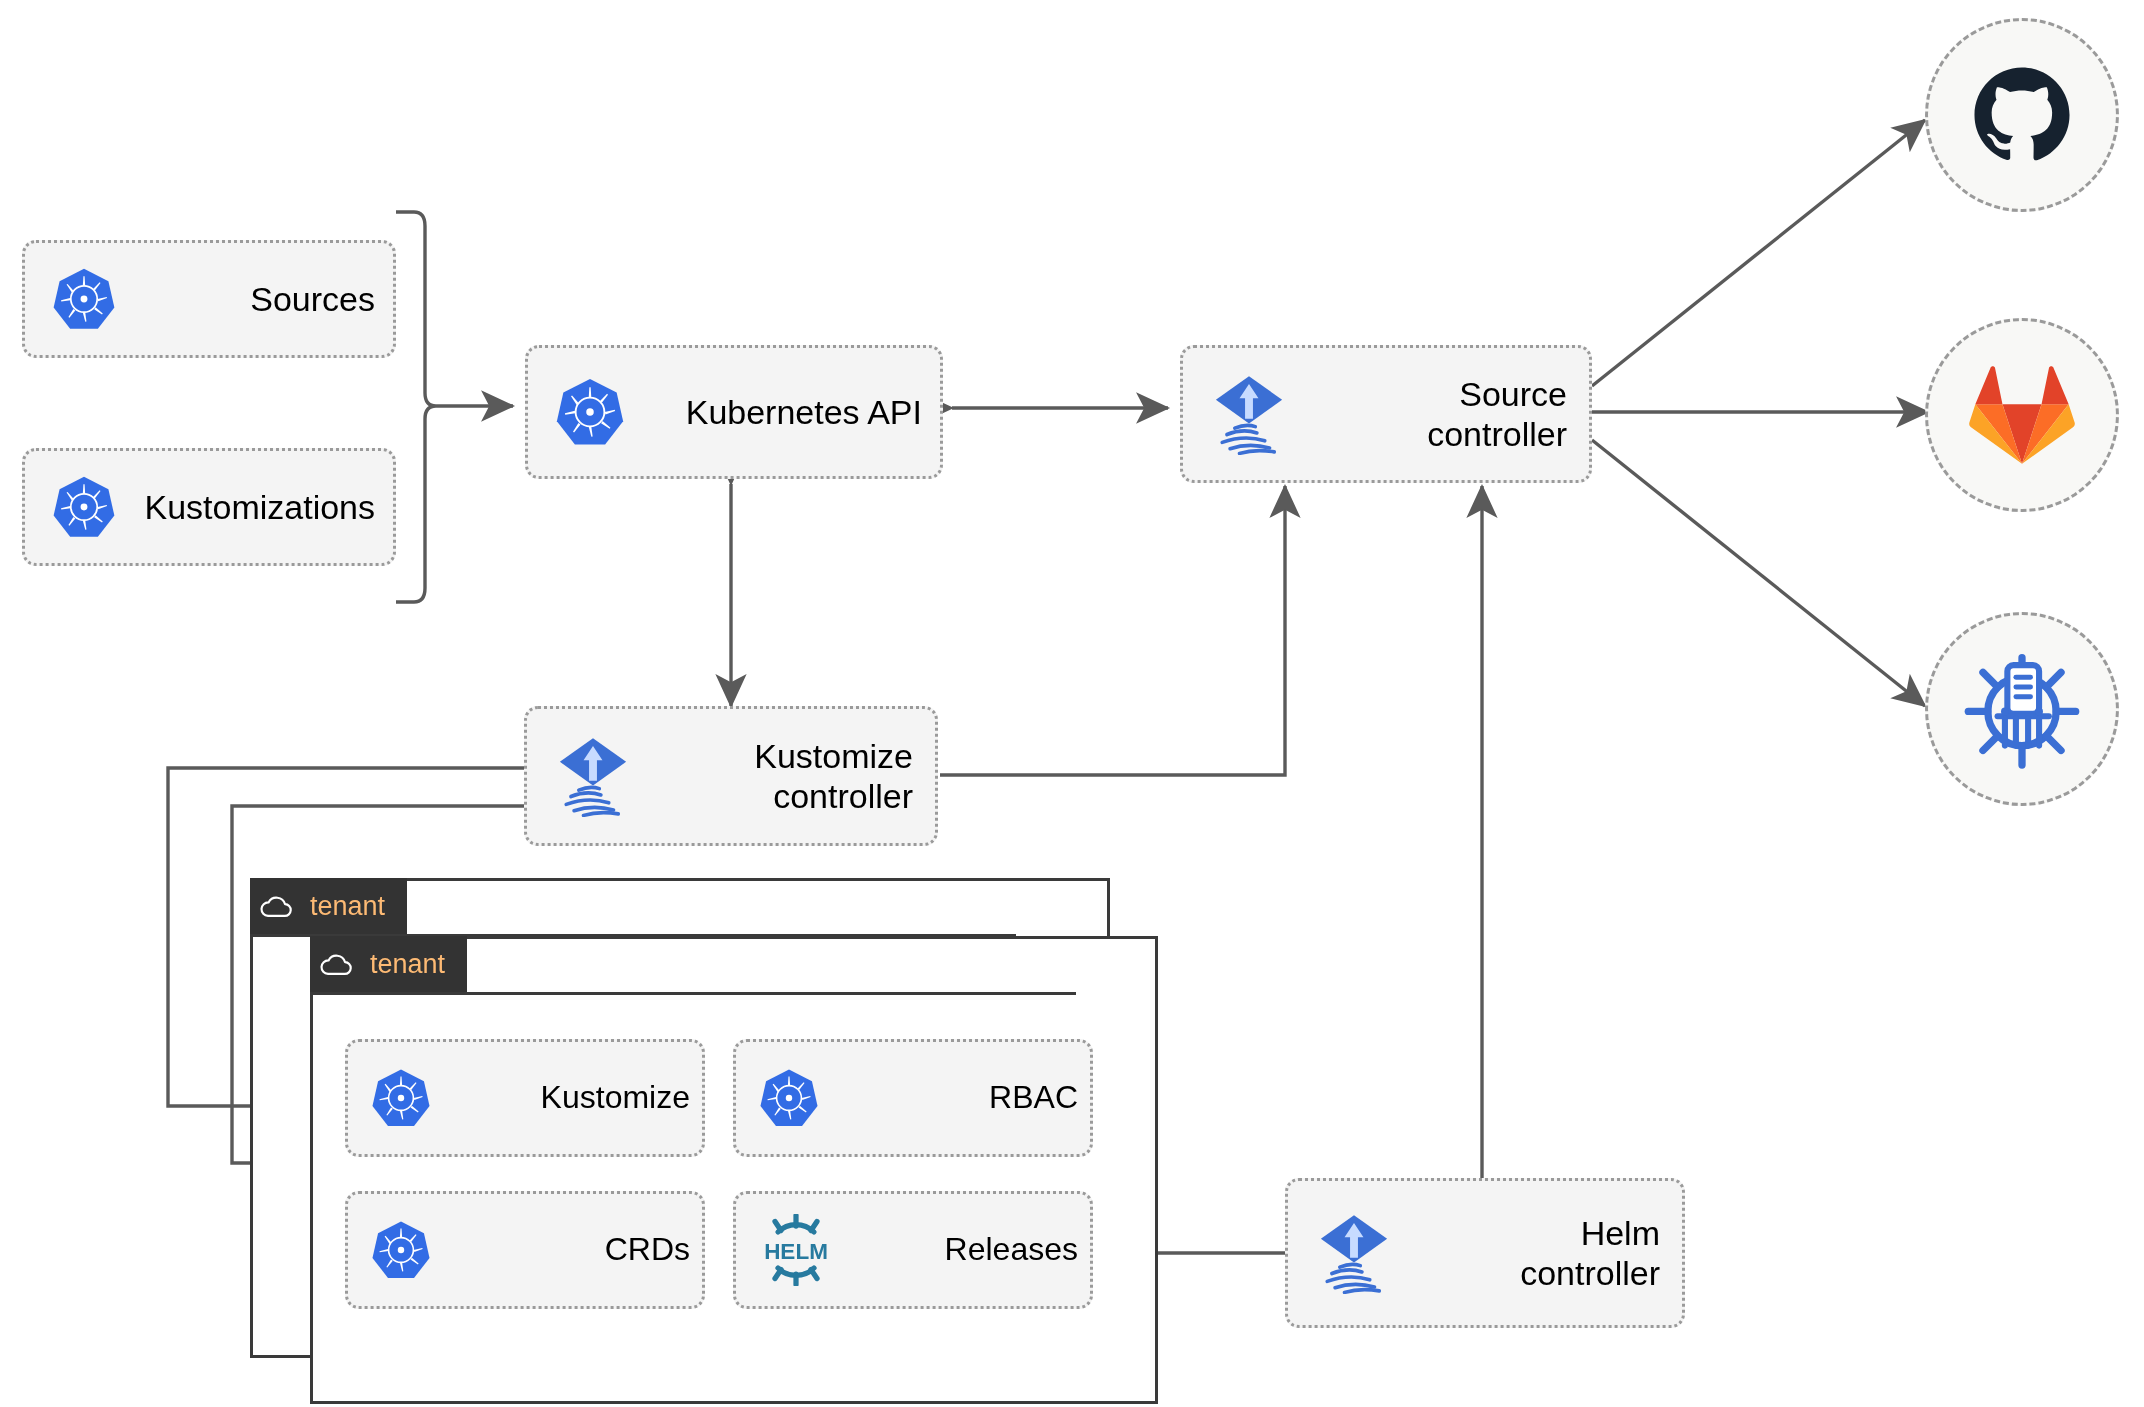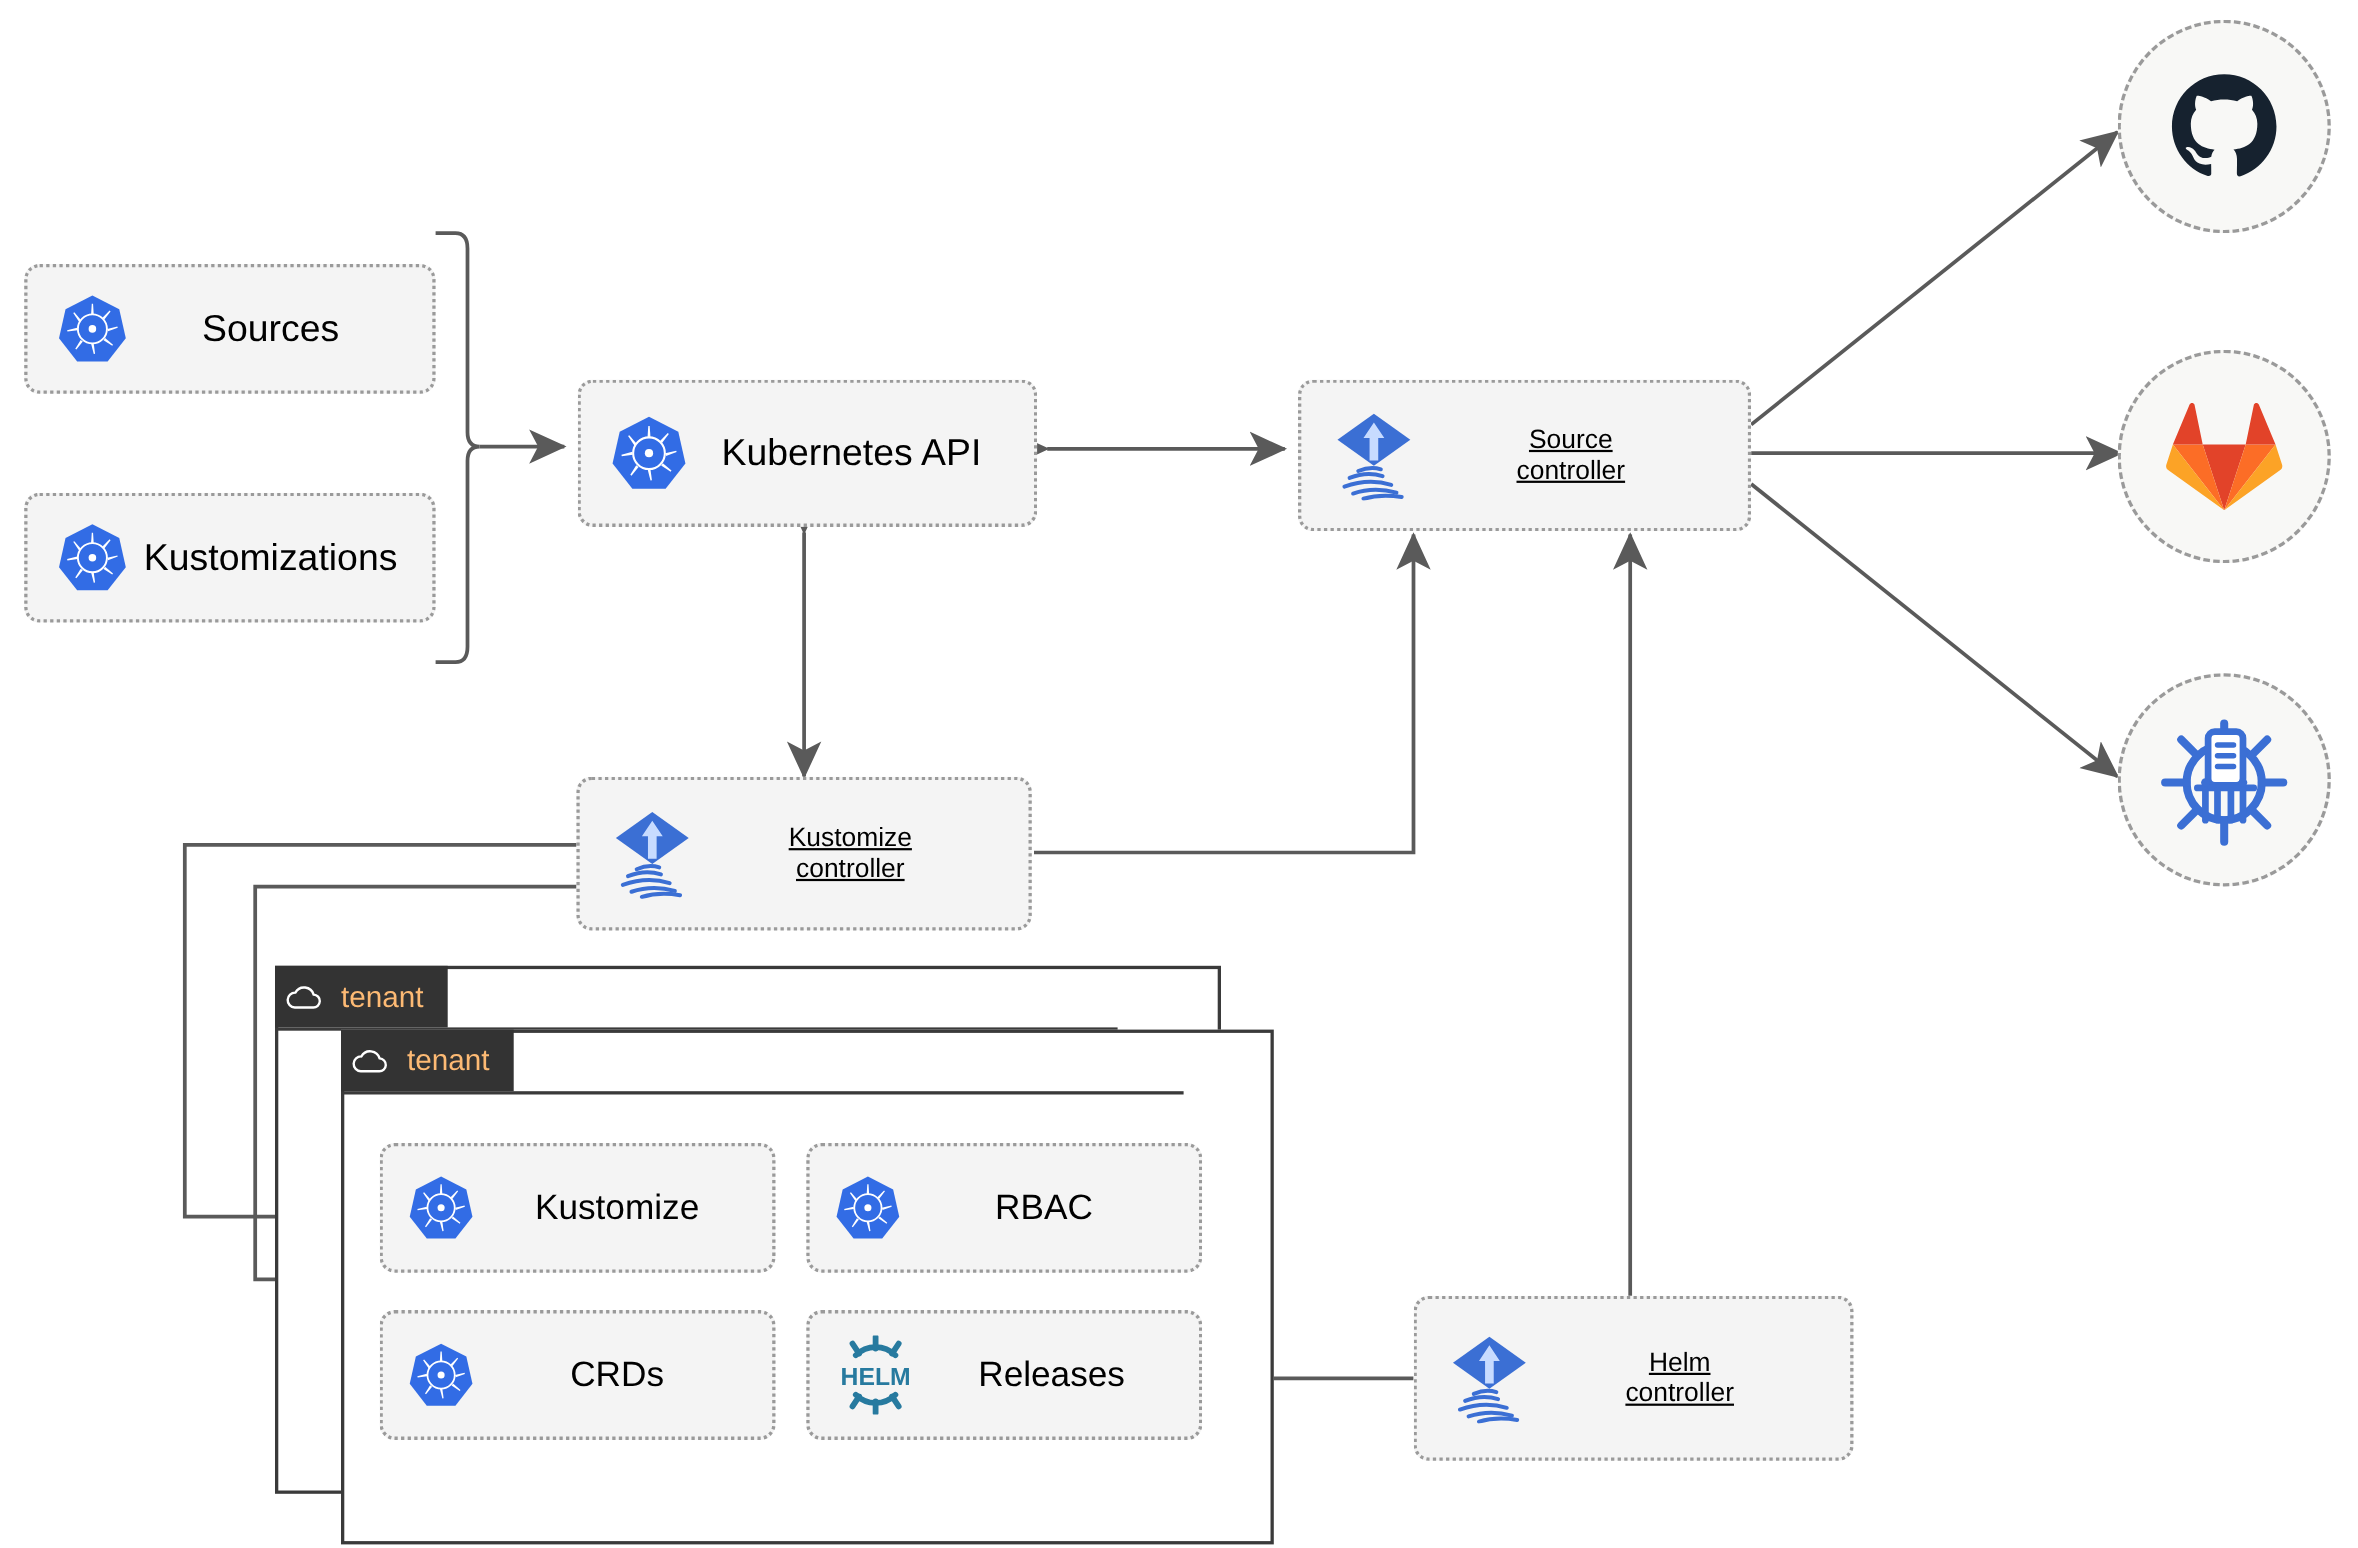--- a/index.html
+++ b/index.html
@@ -4,28 +4,28 @@
 <style>
   html,body{margin:0;padding:0;background:#fff;}
   body{font-family:"Liberation Sans","DejaVu Sans",sans-serif;}
   #stage{position:relative;width:2144px;height:1407px;background:#ffffff;overflow:hidden;}
   #wires{position:absolute;left:0;top:0;width:2144px;height:1407px;pointer-events:none;}
 
   .node{position:absolute;box-sizing:border-box;background:#f4f4f4;
         border:3px dotted #9a9a9a;border-radius:14px;
         display:flex;align-items:center;}
   .node .ico{flex:0 0 auto;display:flex;align-items:center;justify-content:center;}
-  .node .lbl{flex:1 1 auto;text-align:center;color:#000;line-height:1.18;white-space:pre-line;}
+  .node .lbl{flex:1 1 auto;text-align:right;color:#000;line-height:1.18;white-space:pre-line;}
 
   .chip{ }
   .chip .ico{margin-left:26px;}
   .chip .lbl{font-size:34px;padding-right:18px;}
 
   .ctrl .ico{margin-left:26px;}
-  .ctrl .lbl{font-size:24px;padding-right:22px;text-decoration:underline;}
+  .ctrl .lbl{font-size:34px;padding-right:22px;}
 
   .smallchip .ico{margin-left:22px;}
   .smallchip .lbl{font-size:32px;padding-right:12px;}
 
   .endpoint{position:absolute;box-sizing:border-box;border-radius:50%;
             background:#f8f8f6;border:3px dashed #9a9a9a;
             display:flex;align-items:center;justify-content:center;}
 
   .tenant{position:absolute;box-sizing:border-box;background:#ffffff;
           border:3px solid #3a3a3a;}

